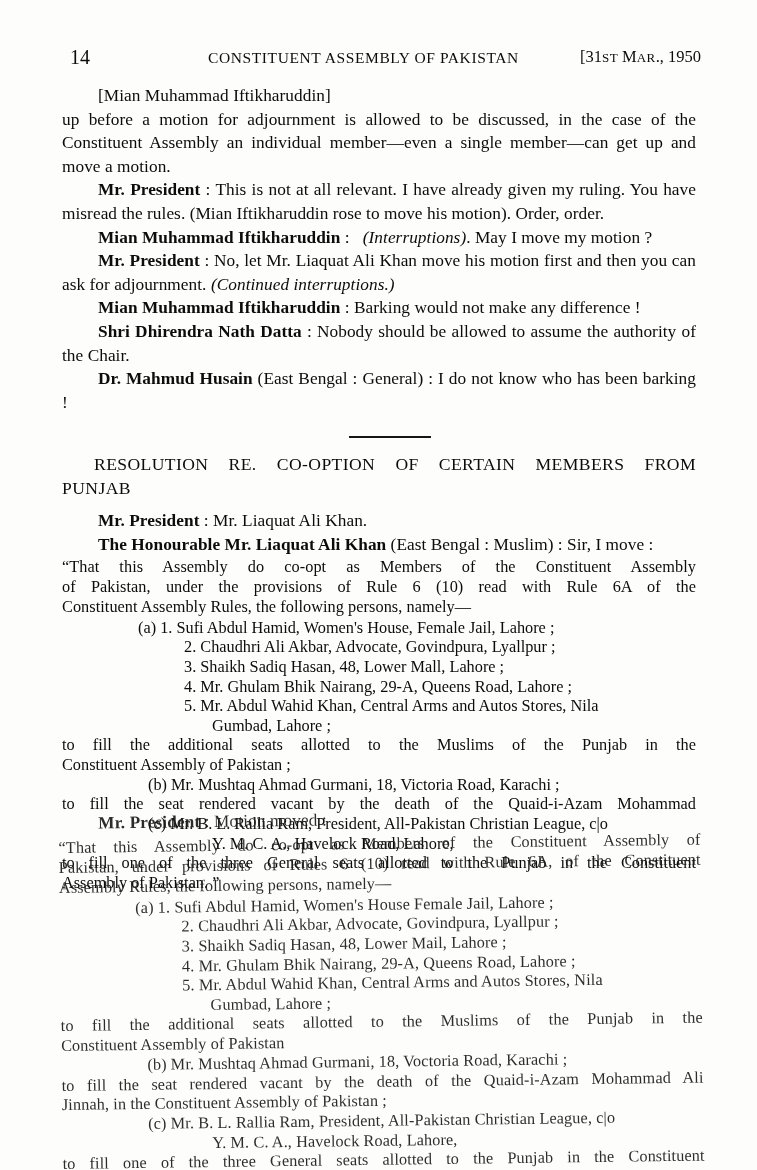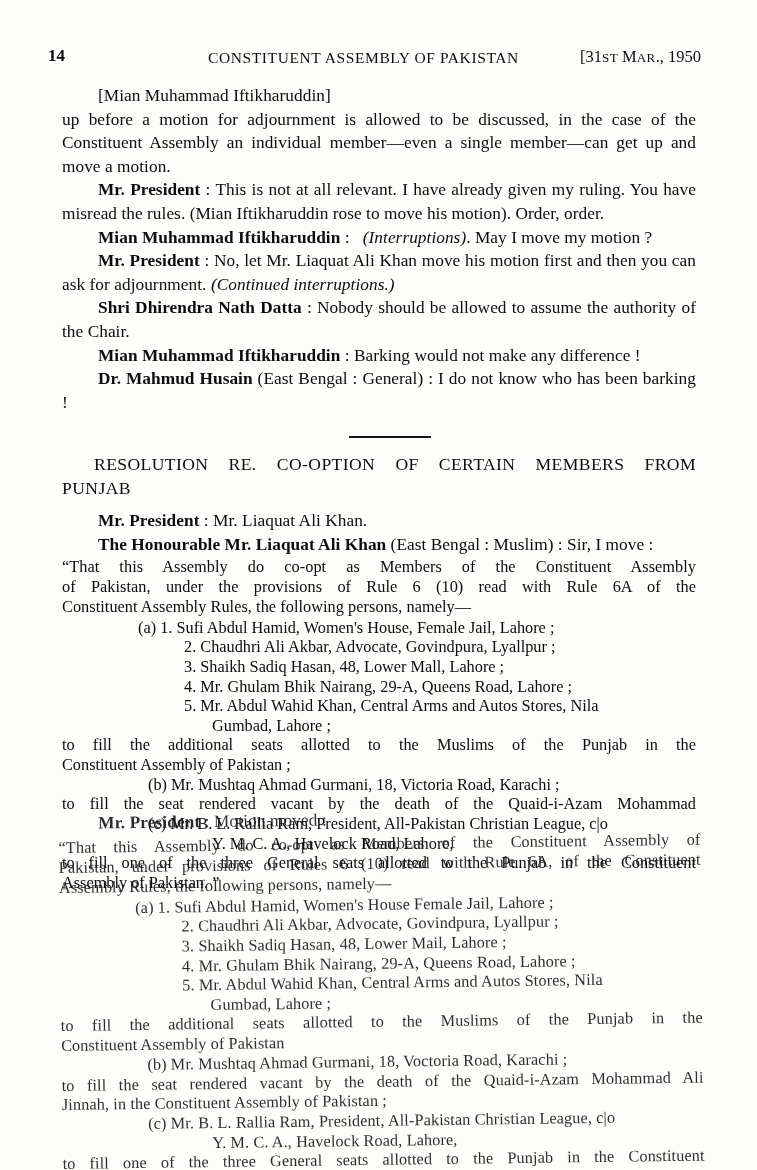--- a/index.html
+++ b/index.html
@@ -23,24 +23,24 @@
   
   .runhead {
     position: absolute;
     left: 0; right: 0;
     top: 46px;
     height: 26px;
     display: block;
   }
   .folio {
     position: absolute;
-    left: 48px;
+    left: 70px;
     top: 0;
-    font-size: 17px;
-    font-weight: bold;
+    font-size: 20px;
+    font-weight: normal;
     letter-spacing: 0px;
   }
   .runtitle {
     position: absolute;
     left: 208px;
     top: 3px;
     font-size: 15.5px;
     letter-spacing: 0.6px;
     white-space: nowrap;
   }
@@ -200,23 +200,23 @@
 
     <p class="bracketline nojust">[Mian Muhammad Iftikharuddin]</p>
     <p>up before a motion for adjournment is allowed to be discussed, in the case of the Constituent Assembly an individual member—even a single member—can get up and move a motion.</p>
 
     <p class="ind"><b>Mr. President</b><span> : </span><span>This is not at all relevant.  I have already given my ruling.  You have misread the rules.  (Mian Iftikharuddin rose to move his motion).  Order, order.</span></p>
 
     <p class="ind"><b>Mian Muhammad Iftikharuddin</b><span> : </span>&nbsp;&nbsp;<i>(Interruptions)</i><span>.  May I move my motion ?</span></p>
 
     <p class="ind"><b>Mr. President</b><span> : </span><span>No, let Mr. Liaquat Ali Khan move his motion first and then you can ask for adjournment.  </span><i>(Continued interruptions.)</i></p>
 
+    <p class="ind"><b>Mian Muhammad    Iftikharuddin</b><span> : </span><span>Barking   would not make   any difference !</span></p>
+
     <p class="ind"><b>Shri Dhirendra Nath Datta</b><span> : </span><span>Nobody should be allowed to assume the authority of the Chair.</span></p>
-
-    <p class="ind"><b>Mian Muhammad    Iftikharuddin</b><span> : </span><span>Barking   would not make   any difference !</span></p>
 
     <p class="ind"><b>Dr. Mahmud Husain</b><span> </span><span>(East Bengal : General) : I do not know who has been barking !</span></p>
 
     <div class="sep-wrap"><span class="sep"></span></div>
 
     <div class="reso-head">
       <span class="l1">RESOLUTION RE. CO-OPTION OF CERTAIN MEMBERS FROM</span>
       <span class="l2">PUNJAB</span>
     </div>
 

